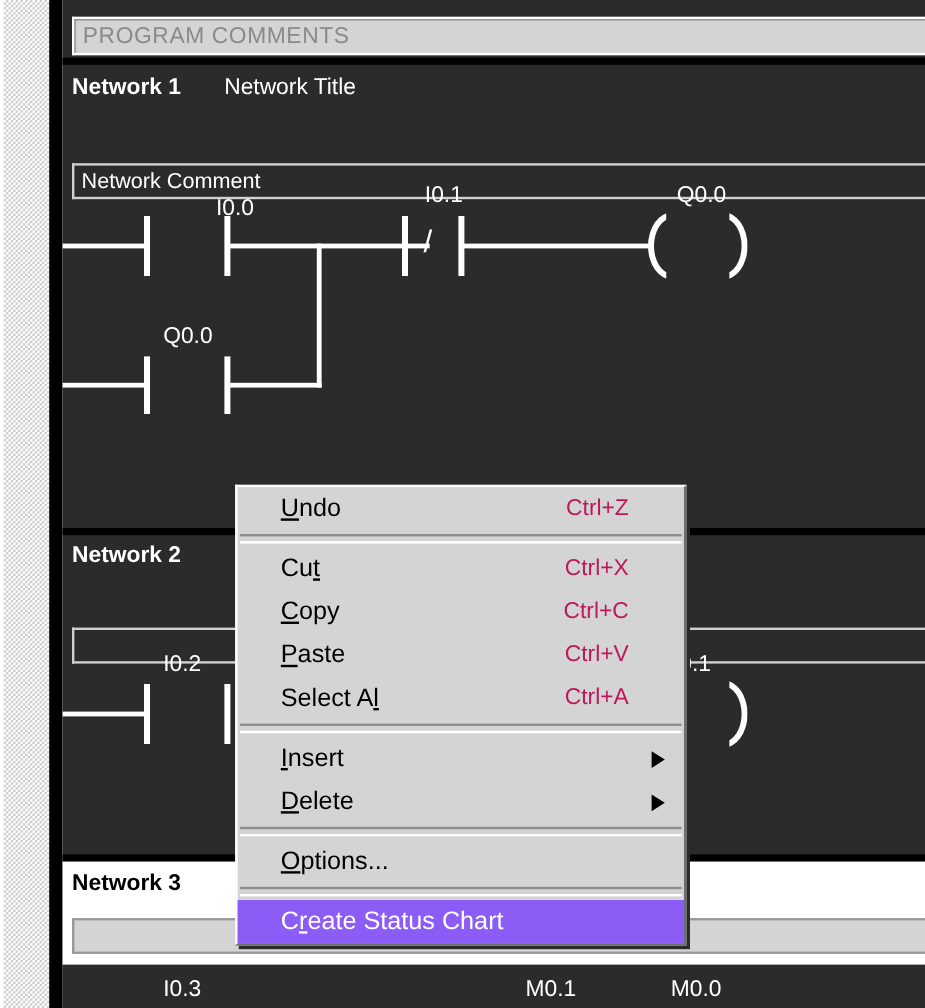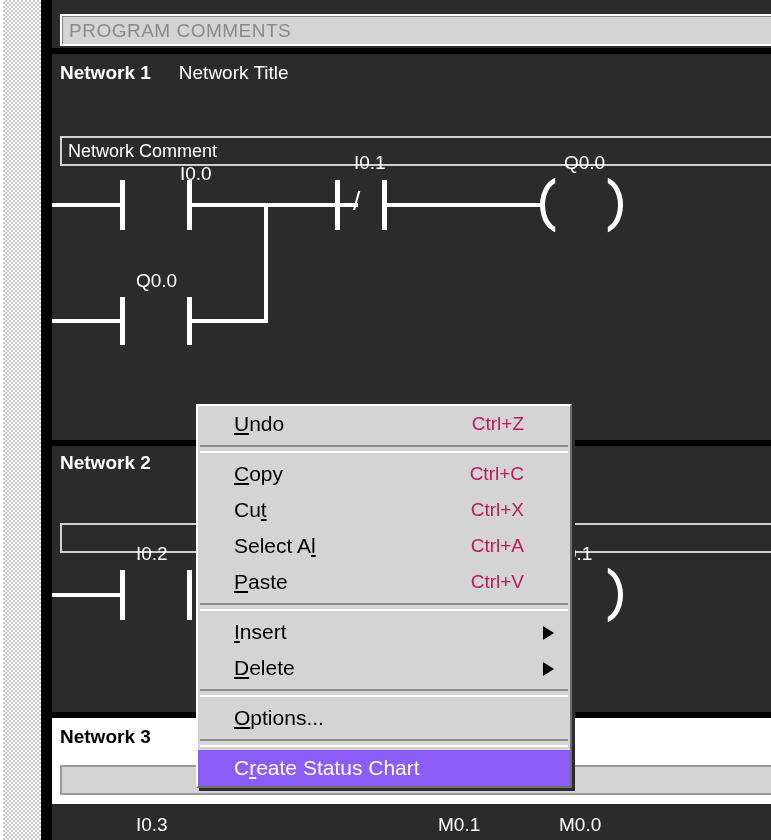--- a/index.html
+++ b/index.html
@@ -28,21 +28,21 @@
   .prog-comment-inner{position:absolute;left:0;top:0;right:0;bottom:0;
      border-top:1px solid #808080;border-left:1px solid #808080;box-sizing:border-box;}
   .prog-comment span{position:absolute;left:7px;top:4px;font-size:19px;color:#8a8a8a;
      letter-spacing:0.5px;font-family:"Liberation Sans",sans-serif;}
 
   .black-sep{position:absolute;left:0;width:719px;height:6px;background:#000000;}
 
   
   .net-head{position:absolute;left:8px;font-size:19px;white-space:nowrap;}
   .net-head .nm{font-weight:bold;}
-  .net-head .tt{font-weight:normal;margin-left:28px;}
+  .net-head .tt{font-weight:normal;margin-left:36px;}
   .net-head.dark{color:#ffffff;}
   .net-head.light{color:#000000;}
 
   
   .net-comment{position:absolute;left:8px;width:711px;height:30px;box-sizing:border-box;
      border:2px solid #d0d0d0;border-right:none;}
   .net-comment.dark{background:#2b2b2b;margin-top:32px;}
   .net-comment.light{background:#d4d4d4;border-color:#9a9a9a;}
   .net-comment span{position:absolute;left:6px;top:3px;font-size:18px;color:#ffffff;}
 
@@ -156,35 +156,35 @@
 
   </div>
 
   <div class="menu" id="ctx-menu">
       <div class="mi">
         <span class="txt"><u>U</u>ndo</span>
         <span class="acc">Ctrl+Z</span>
       </div>
       <div class="msep"></div>
       <div class="mi">
+        <span class="txt">Cu<u>t</u></span>
+        <span class="acc">Ctrl+X</span>
+      </div>
+      <div class="mi">
         <span class="txt"><u>C</u>opy</span>
         <span class="acc">Ctrl+C</span>
       </div>
       <div class="mi">
-        <span class="txt">Cu<u>t</u></span>
-        <span class="acc">Ctrl+X</span>
+        <span class="txt"><u>P</u>aste</span>
+        <span class="acc">Ctrl+V</span>
       </div>
       <div class="mi">
         <span class="txt">Select A<u>l</u></span>
         <span class="acc">Ctrl+A</span>
       </div>
-      <div class="mi">
-        <span class="txt"><u>P</u>aste</span>
-        <span class="acc">Ctrl+V</span>
-      </div>
       <div class="msep"></div>
       <div class="mi">
         <span class="txt"><u>I</u>nsert</span>
         <span class="arrow"></span>
       </div>
       <div class="mi">
         <span class="txt"><u>D</u>elete</span>
         <span class="arrow"></span>
       </div>
       <div class="msep"></div>

